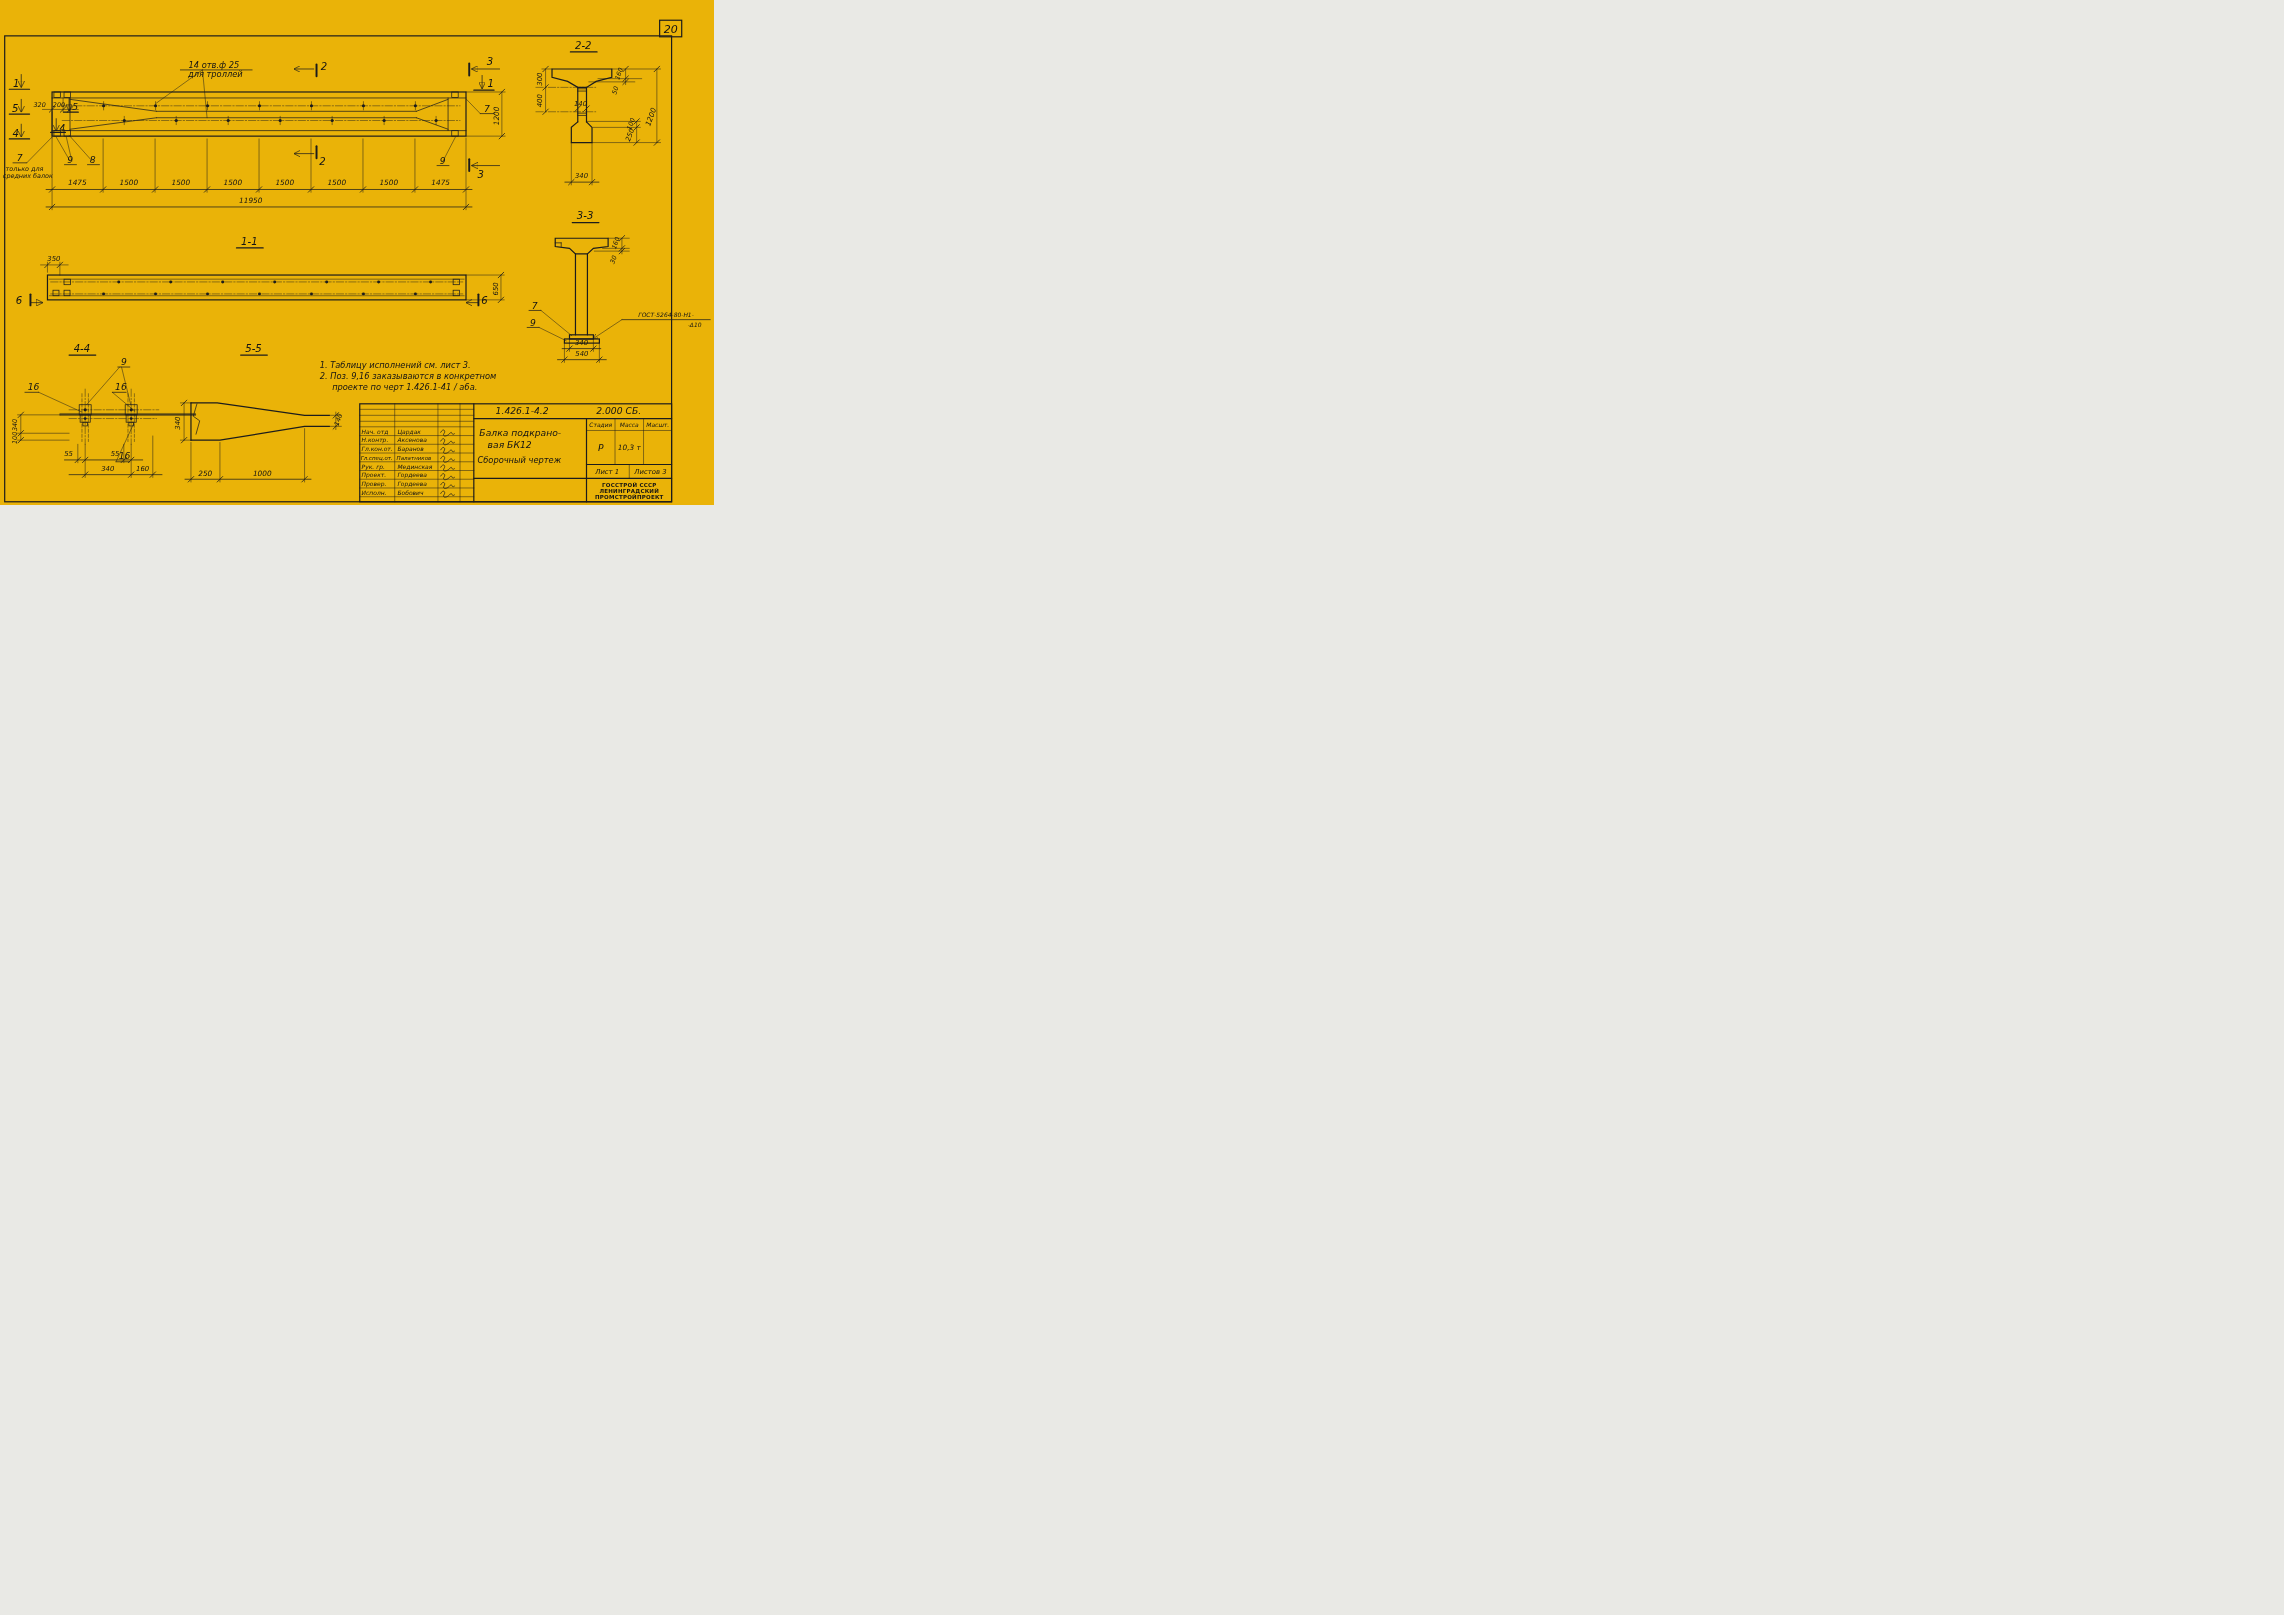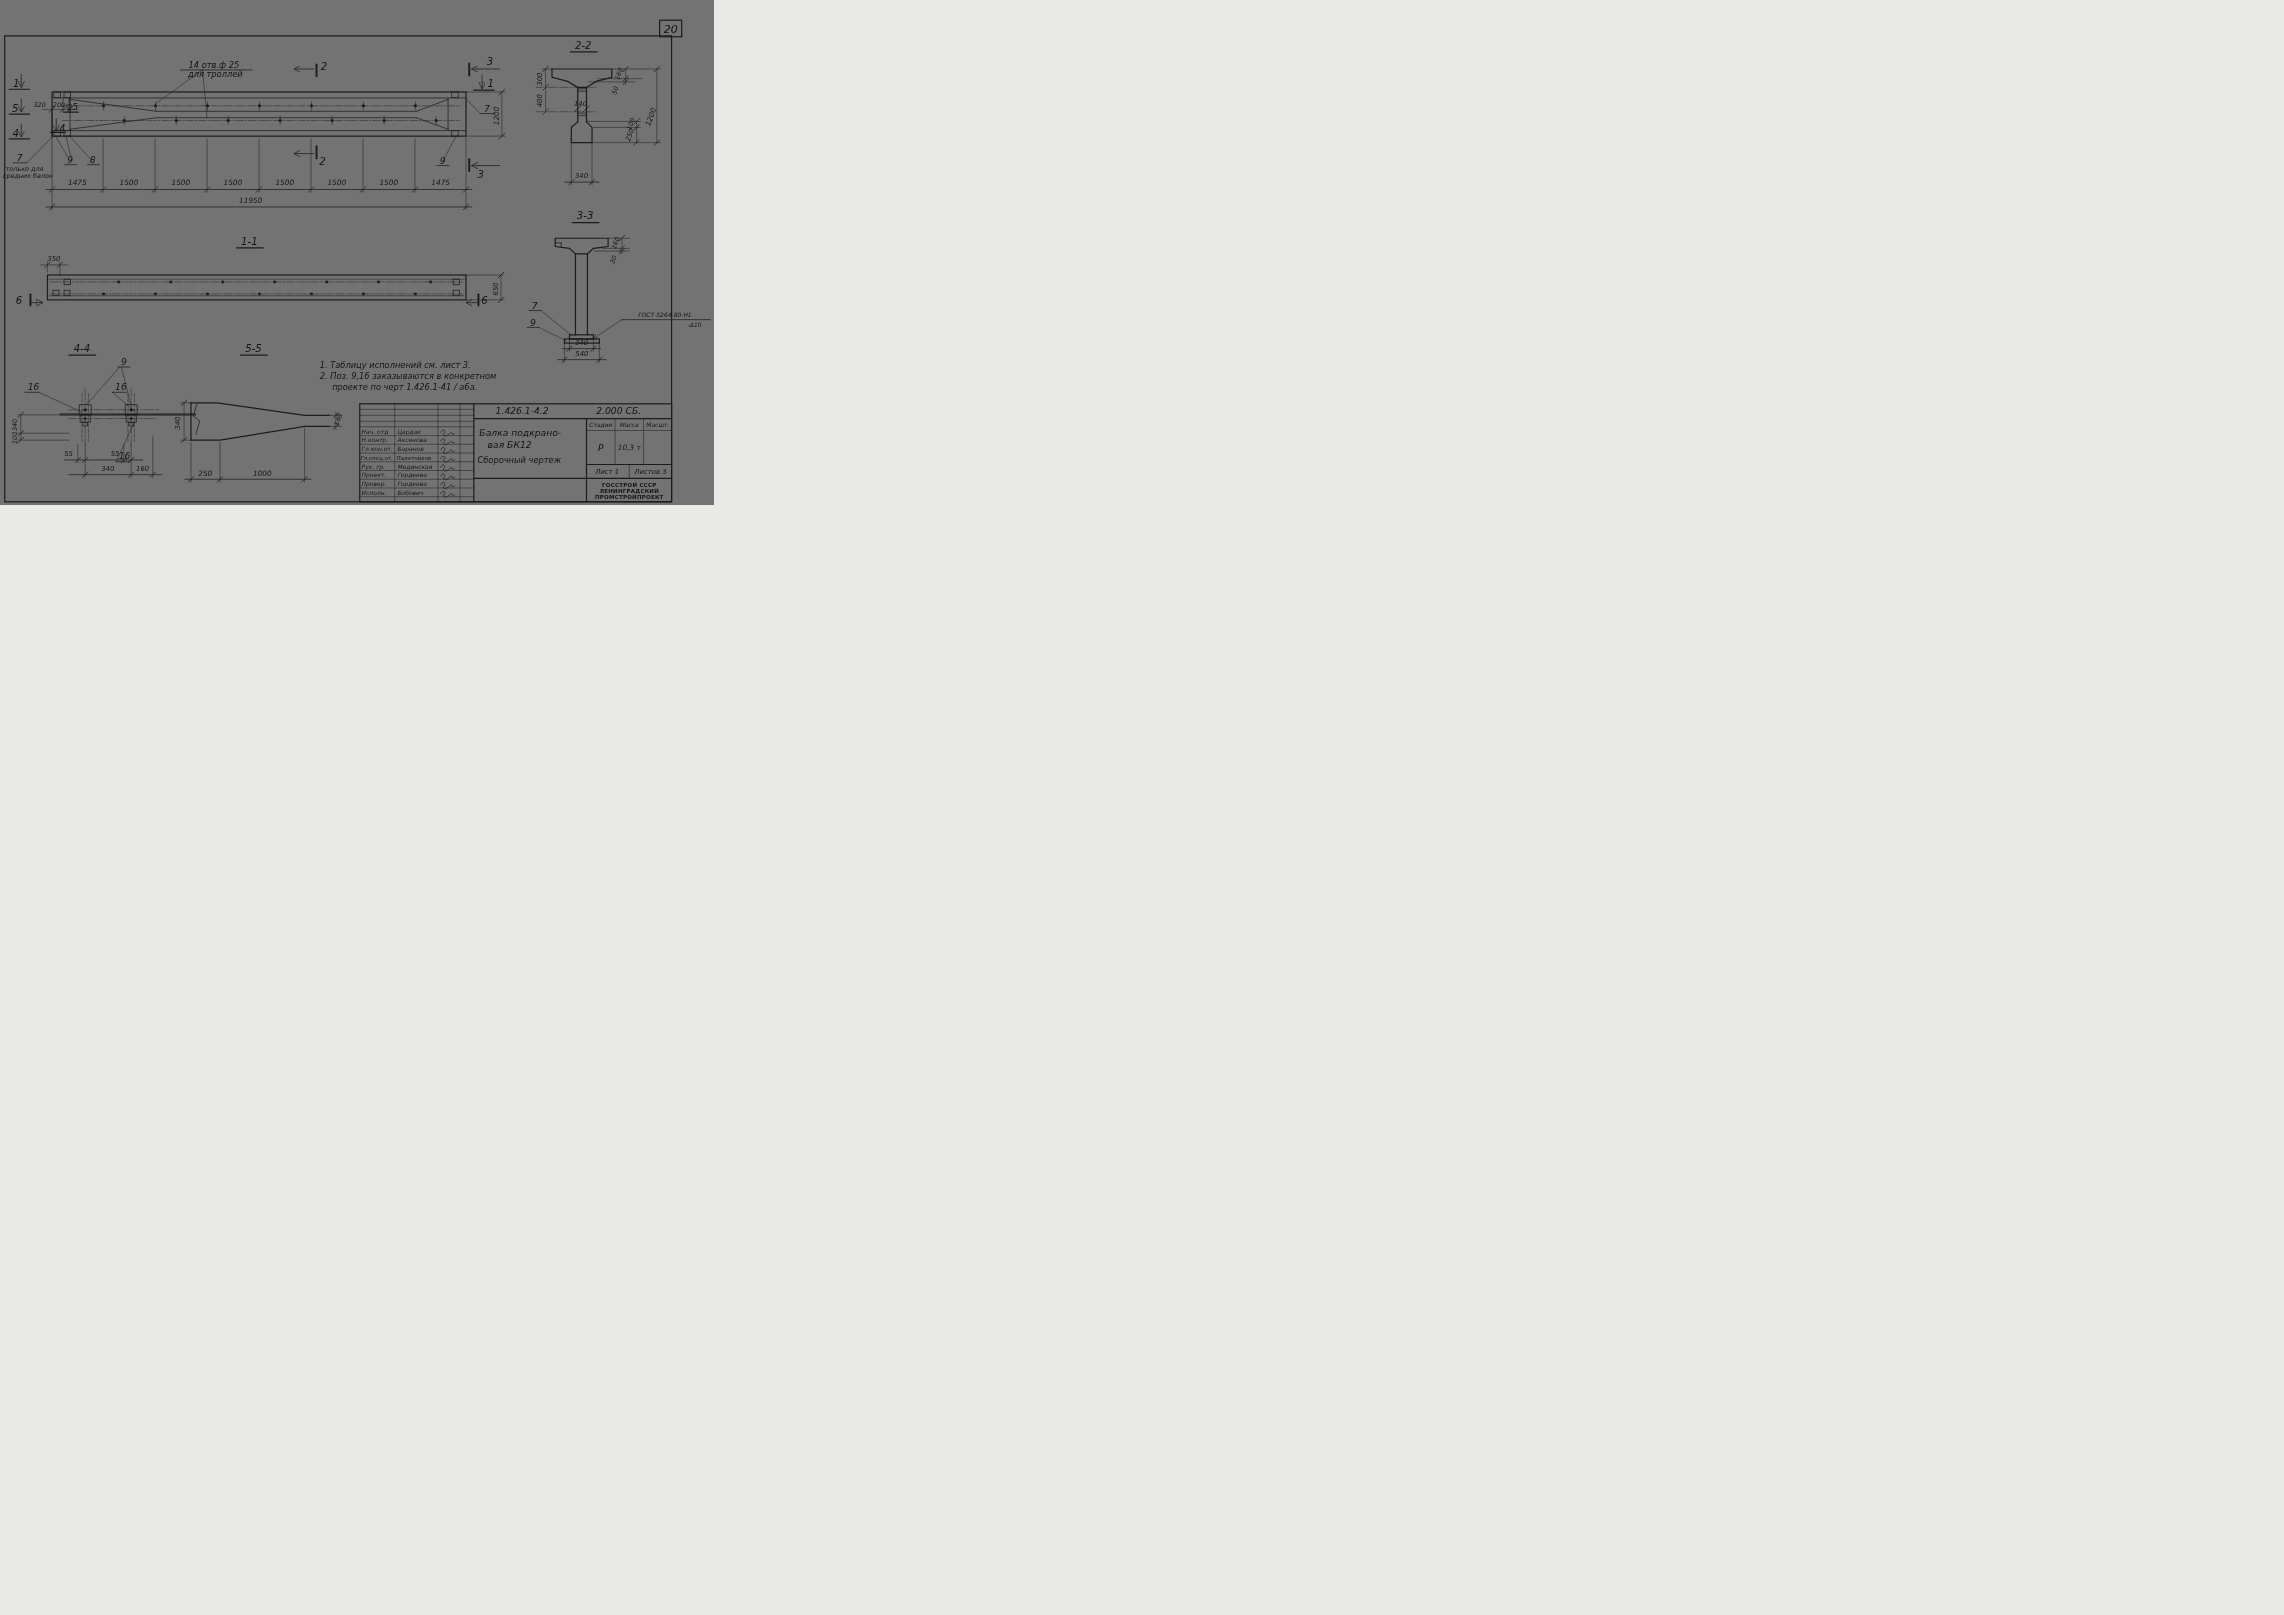--- a/index.html
+++ b/index.html
@@ -1,16 +1,16 @@
 <!DOCTYPE html>
 <html style="font-size:7.4px"><head>
 <meta charset="utf-8">
 <style>
   html,body{margin:0;padding:0;background:#e9e9e5;}
-  #sheet{position:relative;width:714px;height:505px;background:#737373;overflow:hidden;}
+  #sheet{position:relative;width:714px;height:505px;background:#eab308;overflow:hidden;}
   svg{position:absolute;left:0;top:0;}
   svg line, svg path, svg rect, svg circle, svg polyline, svg polygon{stroke:#1c1c1c;fill:none;stroke-linecap:round;}
   svg text{fill:#141414;font-family:"DejaVu Sans",sans-serif;font-style:italic;stroke:none;}
   .t12{font-size:12px}.t13{font-size:13px}.t14{font-size:14px}.t15{font-size:15px}
   .t16{font-size:16px}.t18{font-size:18px}.t20{font-size:20px}.t22{font-size:22px}.t24{font-size:24px}
   .mid{text-anchor:middle}
   .org{font-style:normal;font-weight:600;letter-spacing:.5px}
   .thick{stroke-width:2.6}.med{stroke-width:1.6}.thin{stroke-width:1.1}
   .bar{stroke-width:4.2}
   .cl{stroke-width:1;stroke-dasharray:16 4 3 4}

